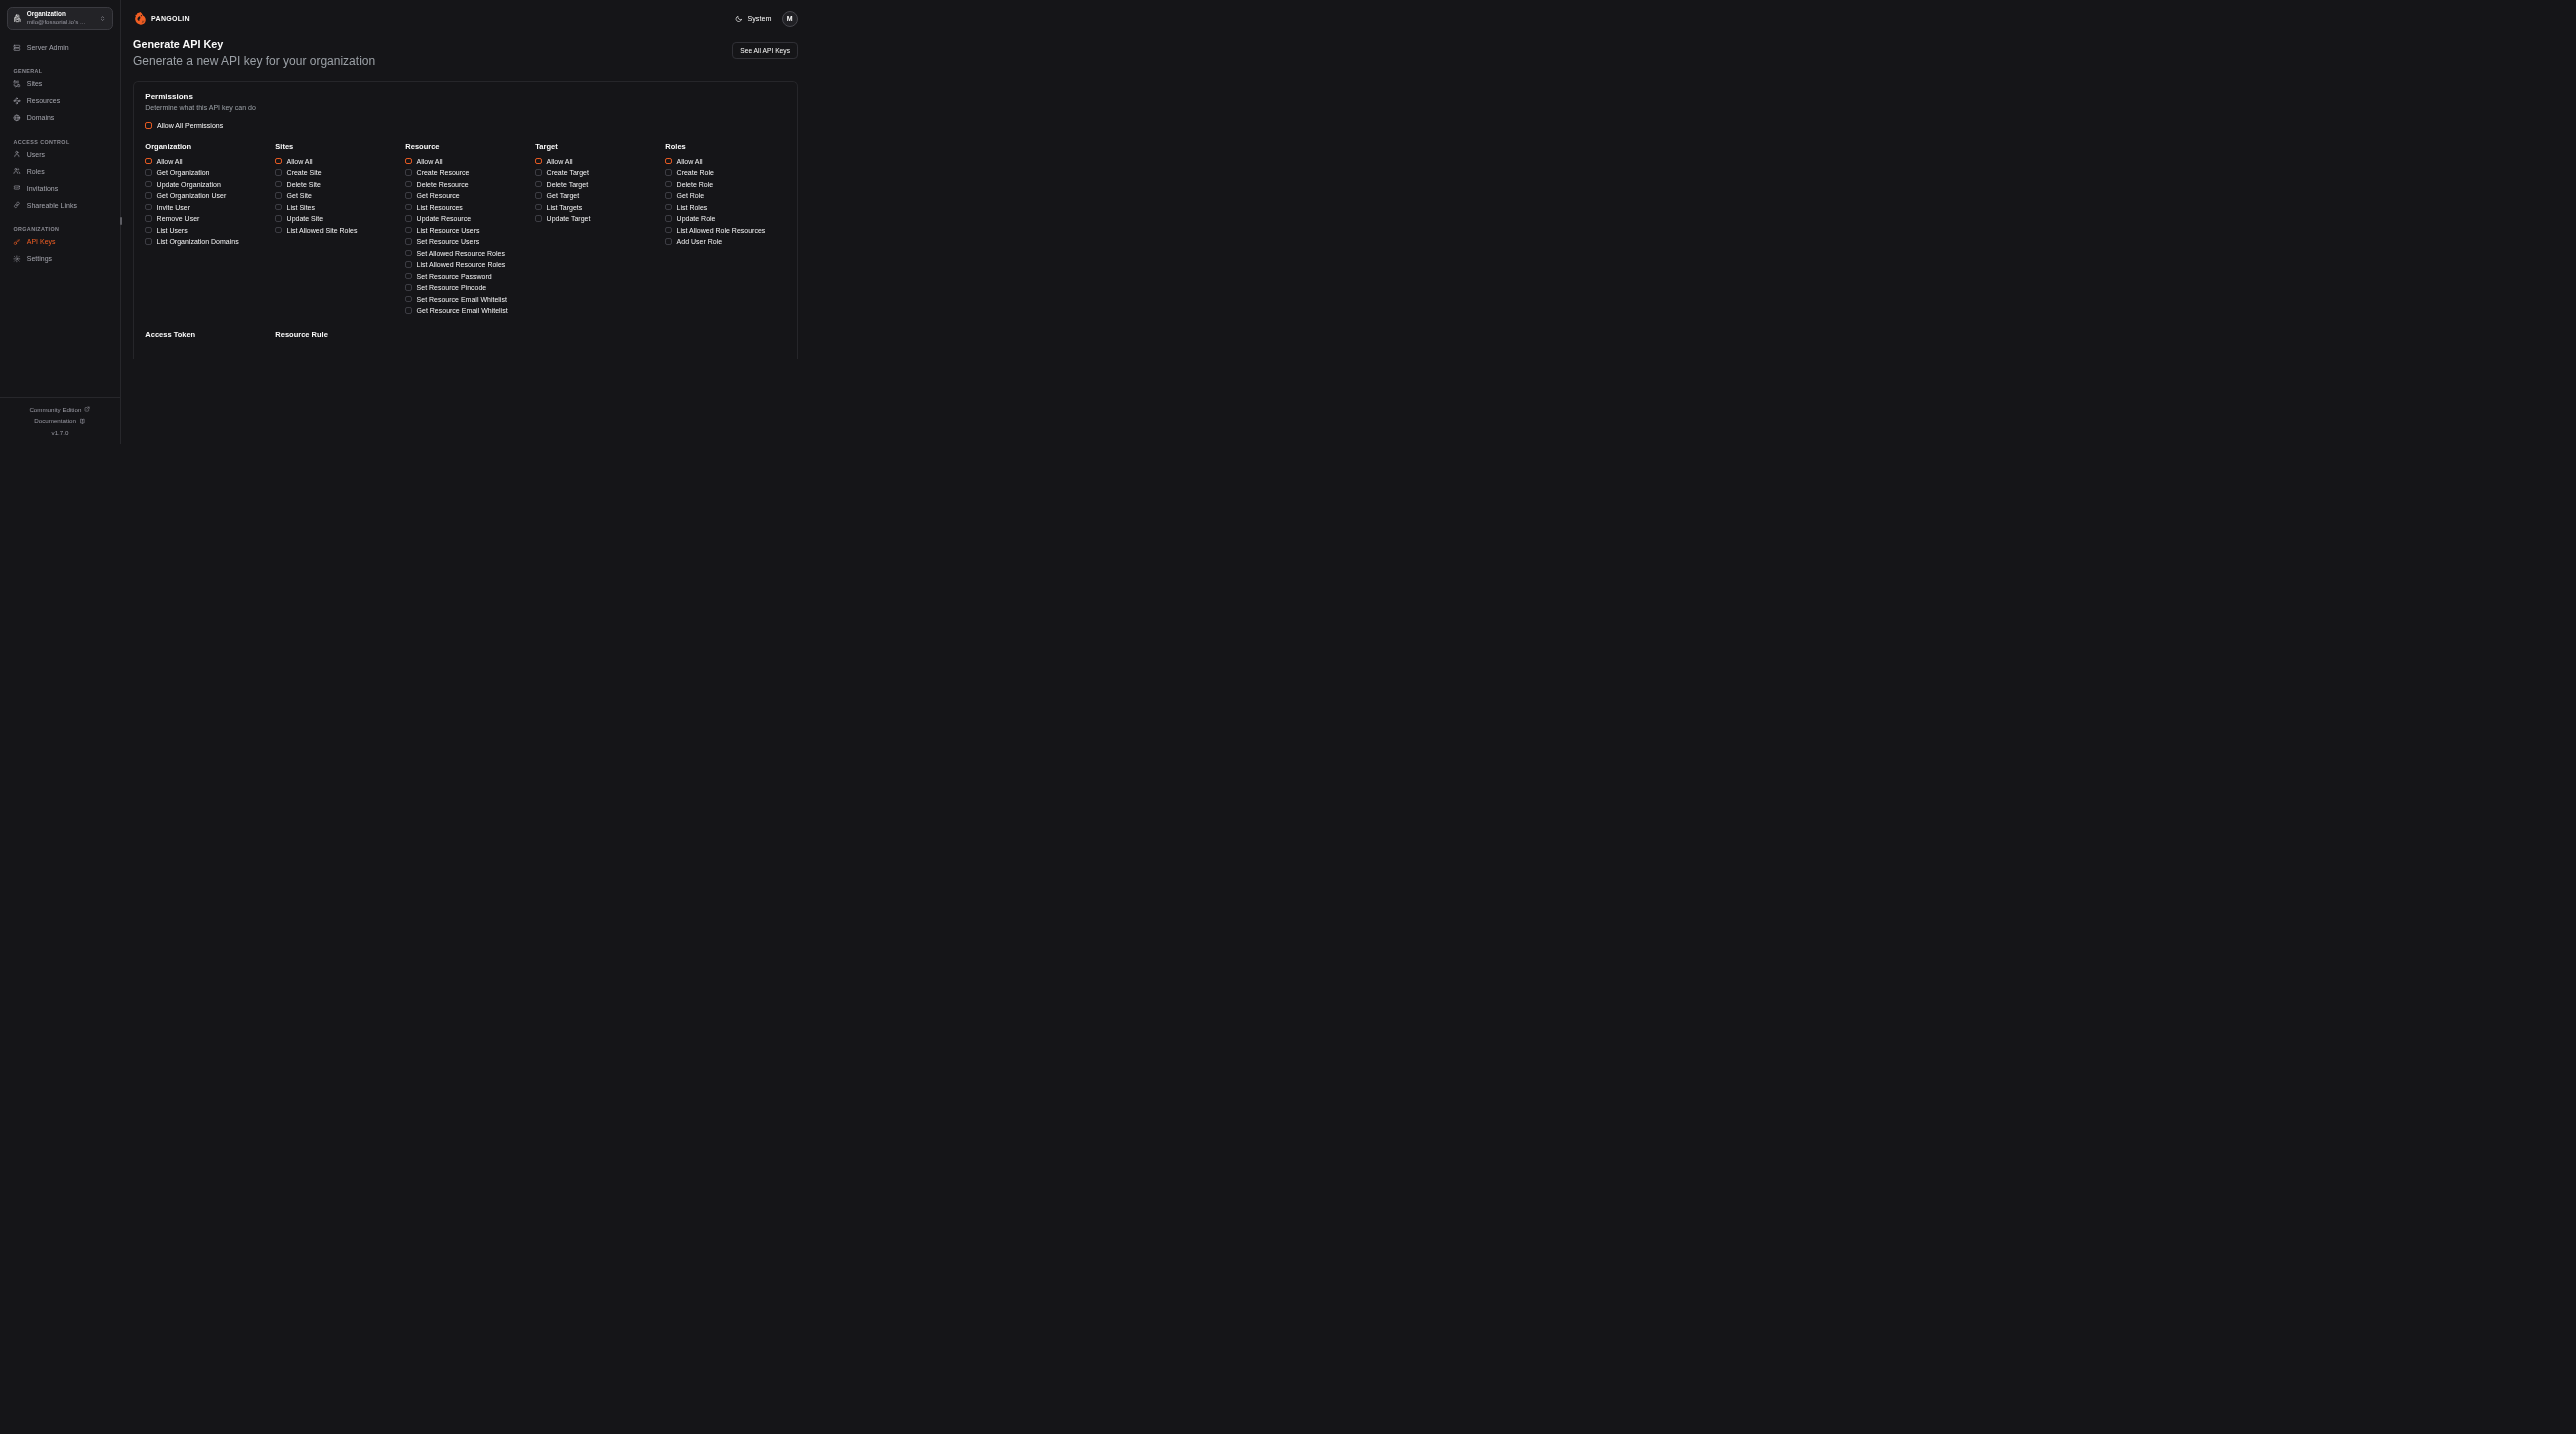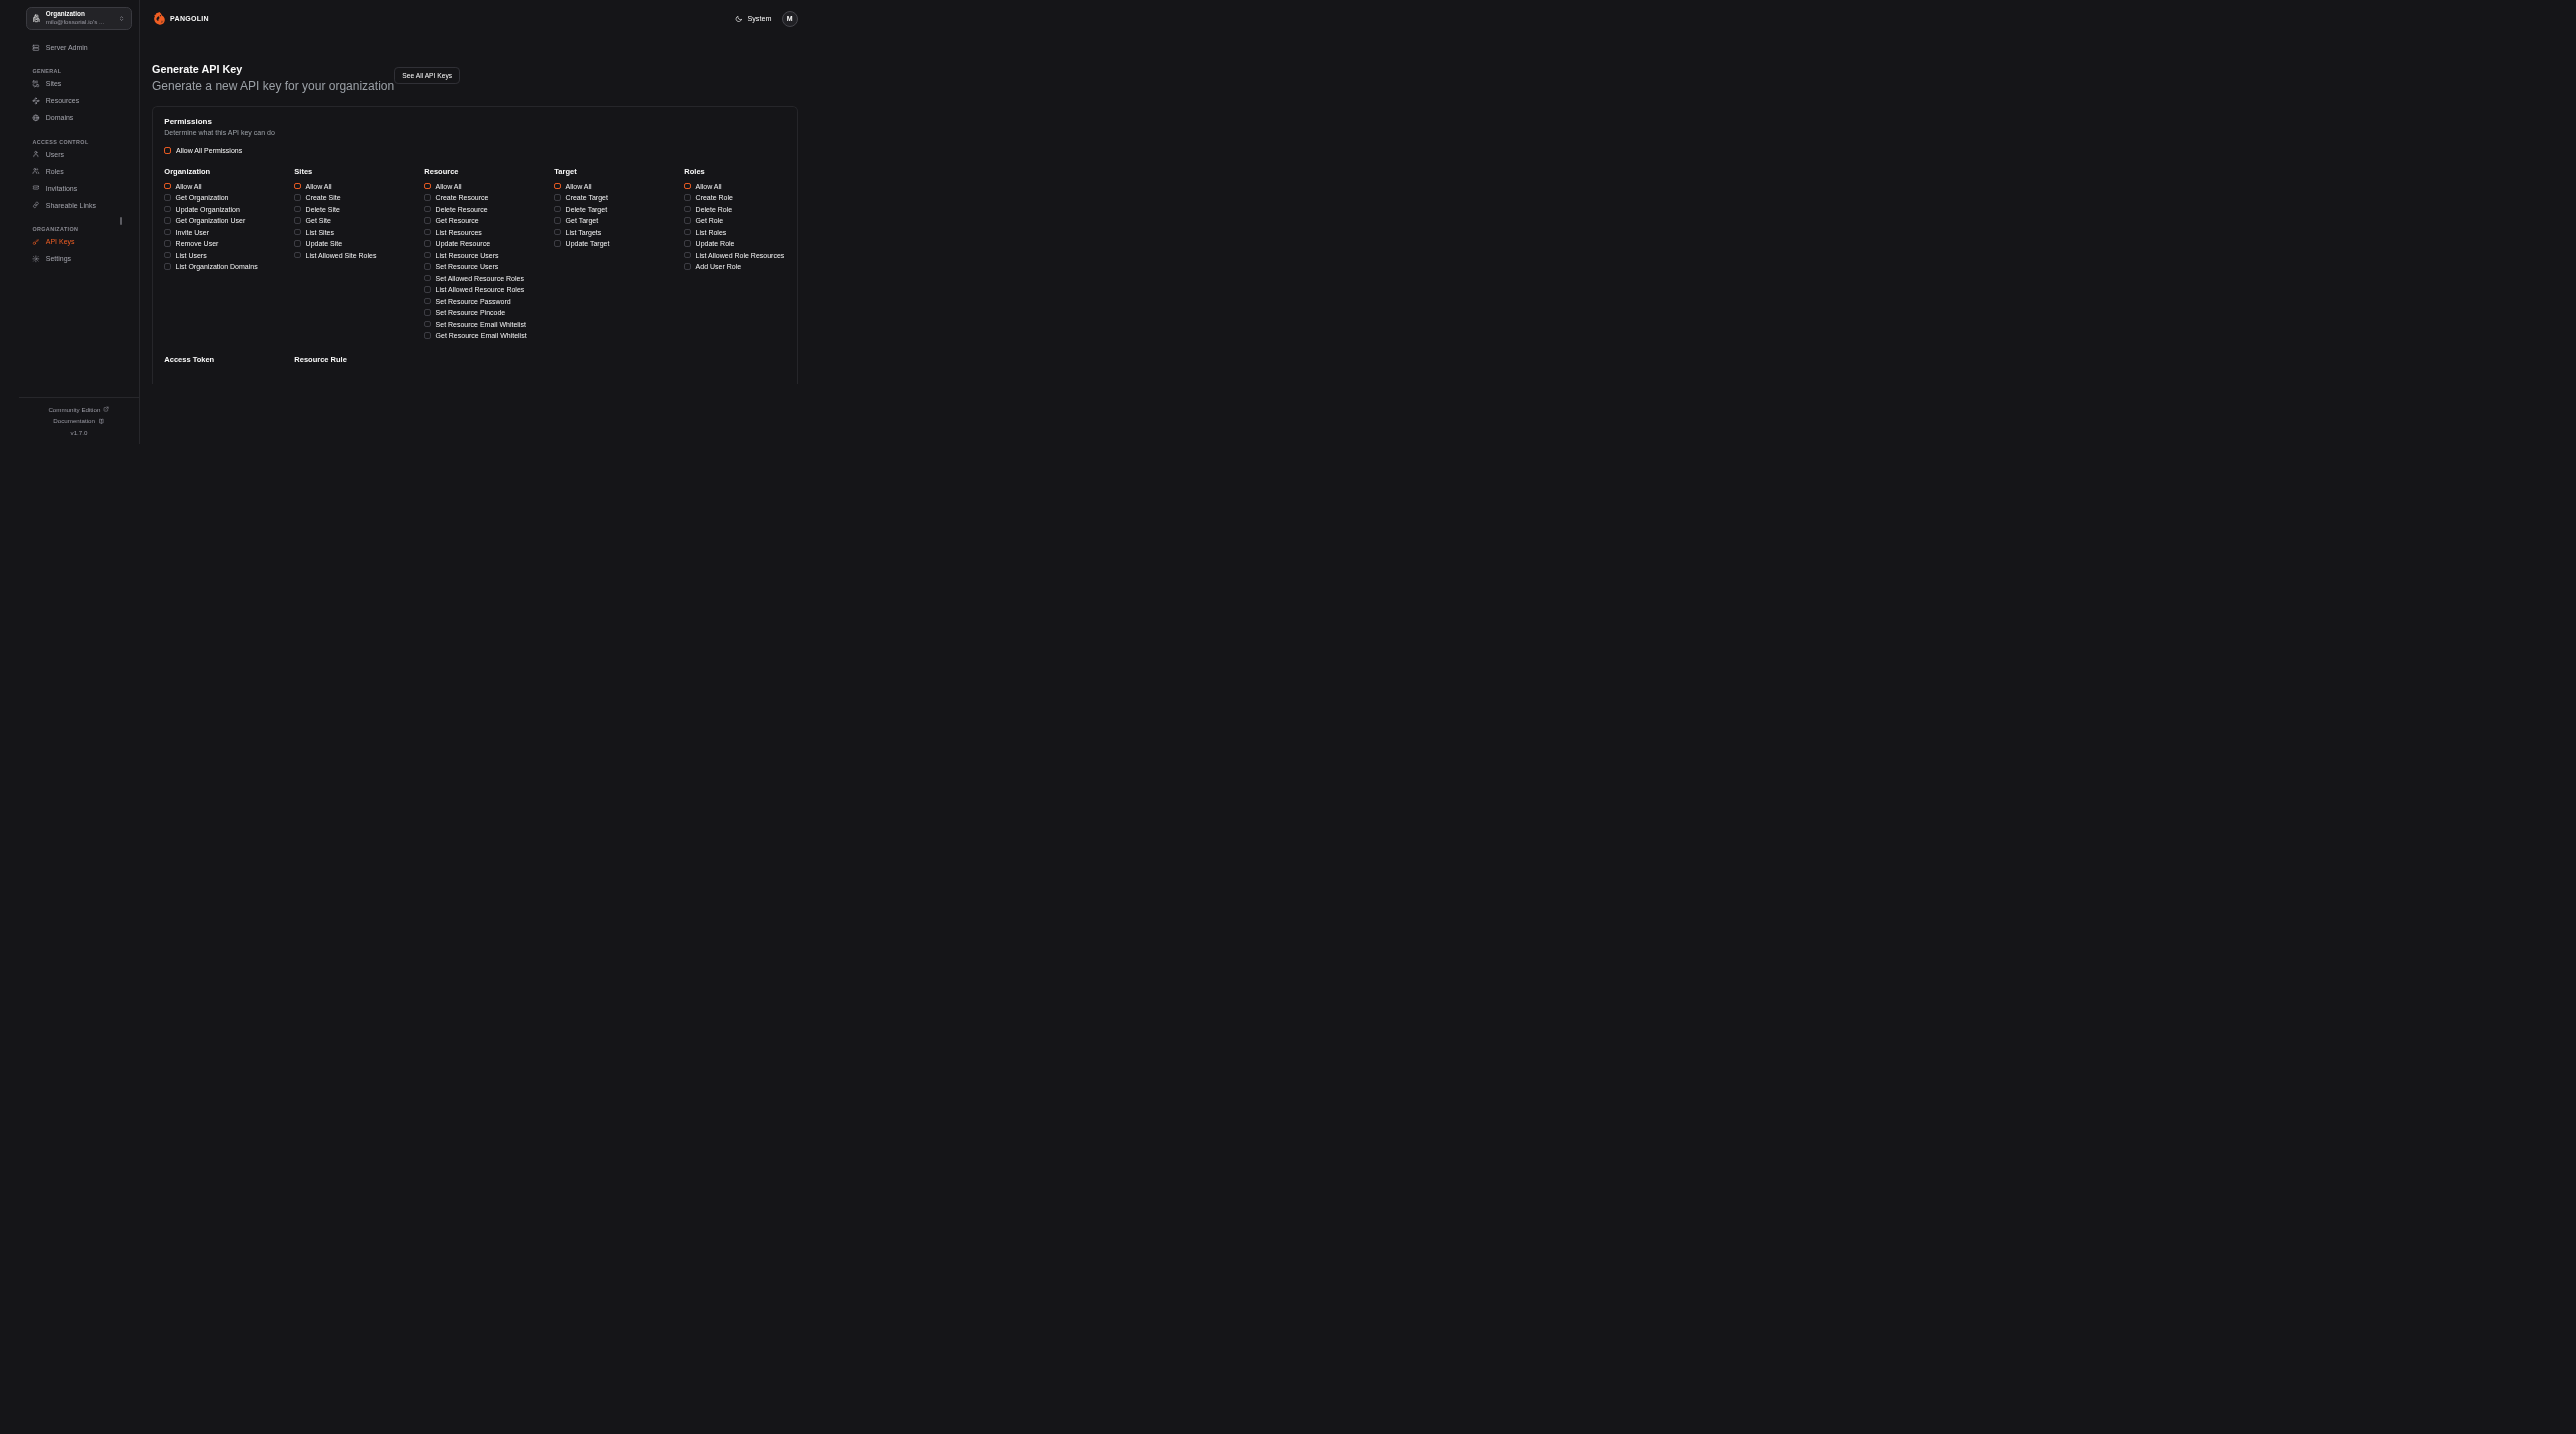--- a/index.html
+++ b/index.html
@@ -1,18 +1,18 @@
 <!DOCTYPE html>
 <html style="font-size:8.2px"><head>
 <meta charset="utf-8">
 <style>
   * { margin:0; padding:0; box-sizing:border-box; }
   html,body { background:#151518; }
   body { font-family:"Liberation Sans","DejaVu Sans",sans-serif; color:#fafafa; }
-  .app { position:relative; width:808px; height:444px; overflow:hidden; background:#151518; display:flex;padding-left:19px; }
+  .app { position:relative; width:808px; height:444px; overflow:hidden; background:#151518; display:flex; }
 
   
   .sidebar { position:relative; width:121px; min-width:121px; height:100%; border-right:0.5px solid #27272b; display:flex; flex-direction:column; }
   .org-selector { margin:6.7px 7.2px 0 7.2px; height:23px; background:#232327; border:0.5px solid #3a3a40; border-radius:5.2px; display:flex; align-items:center; padding:0 5.2px; gap:4.6px; cursor:pointer; }
   .org-selector .texts { flex:1; overflow:hidden; line-height:1.25; }
   .org-title { font-size:6.4px; font-weight:700; color:#fafafa; }
   .org-sub { font-size:6.2px; color:#9a9aa4; white-space:nowrap; }
   .icon { display:inline-flex; align-items:center; justify-content:center; flex:none; }
   .icon svg { display:block; }
 
@@ -31,21 +31,21 @@
   
   .main { flex:1; height:100%; overflow:hidden; display:flex; flex-direction:column; }
   .topbar { height:37px; min-height:37px; display:flex; align-items:center; justify-content:space-between; padding:0 10.3px 0 12px; }
   .brand { display:flex; align-items:center; gap:4.1px; }
   .brand-name { font-size:7px; font-weight:700; letter-spacing:0.3px; color:#fafafa; }
   .top-right { display:flex; align-items:center; gap:10.3px; }
   .theme-toggle { display:flex; align-items:center; gap:4.6px; font-size:7.2px; font-weight:500; color:#fafafa; cursor:pointer; }
   .avatar { width:16px; height:16px; border-radius:50%; background:#212125; border:0.5px solid #45454b; display:flex; align-items:center; justify-content:center; font-size:7px; font-weight:700; color:#fafafa; cursor:pointer; }
 
   .content { flex:1; padding:0 9.8px 0 12px; }
-  .page-head { display:flex; align-items:flex-start; justify-content:flex-start; margin-top:26px; }
+  .page-head { display:flex; align-items:flex-start; justify-content:space-between; margin-top:1px; }
   .page-title { font-size:10.8px; font-weight:700; color:#fafafa; }
   .page-subtitle { margin-top:3.6px; font-size:12px; color:#9ba0a6; }
   .btn-outline { margin-top:4.1px; background:transparent; border:0.5px solid #303036; border-radius:4.1px; color:#fafafa; font-size:6.7px; font-weight:500; font-family:inherit; padding:4.1px 7.2px; cursor:pointer; }
 
   .card { border:0.5px solid #26262a; border-radius:5.2px; background:#151518; }
   .card1 { margin-top:13px; height:95px; padding:10.8px 11.3px; }
   .card-title { font-size:8px; font-weight:700; color:#fafafa; }
   .field-label { margin-top:13px; font-size:7px; font-weight:600; color:#fafafa; }
   .text-input { margin-top:4.1px; display:block; width:275px; height:16px; background:transparent; border:0.5px solid #2b2b30; border-radius:4.1px; color:#fafafa; font-family:inherit; font-size:6.7px; padding:0 5.2px; outline:none; }
 

